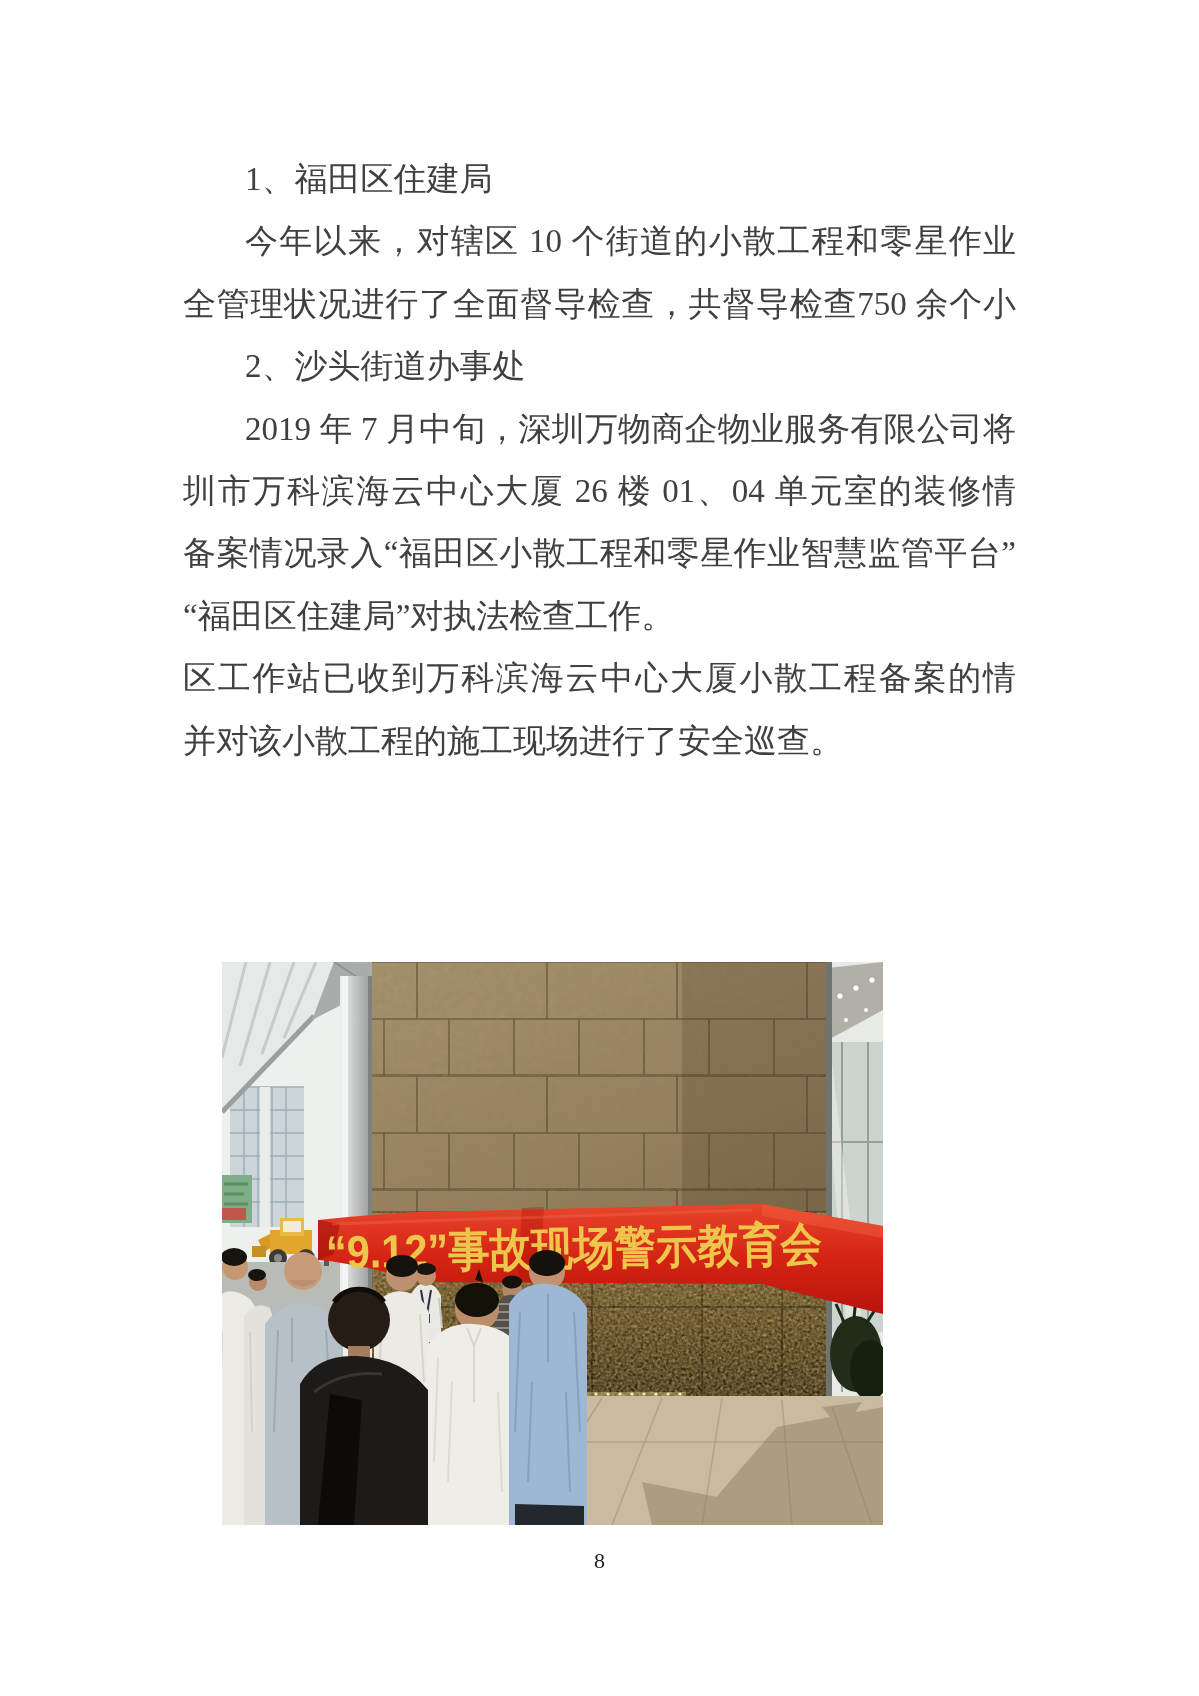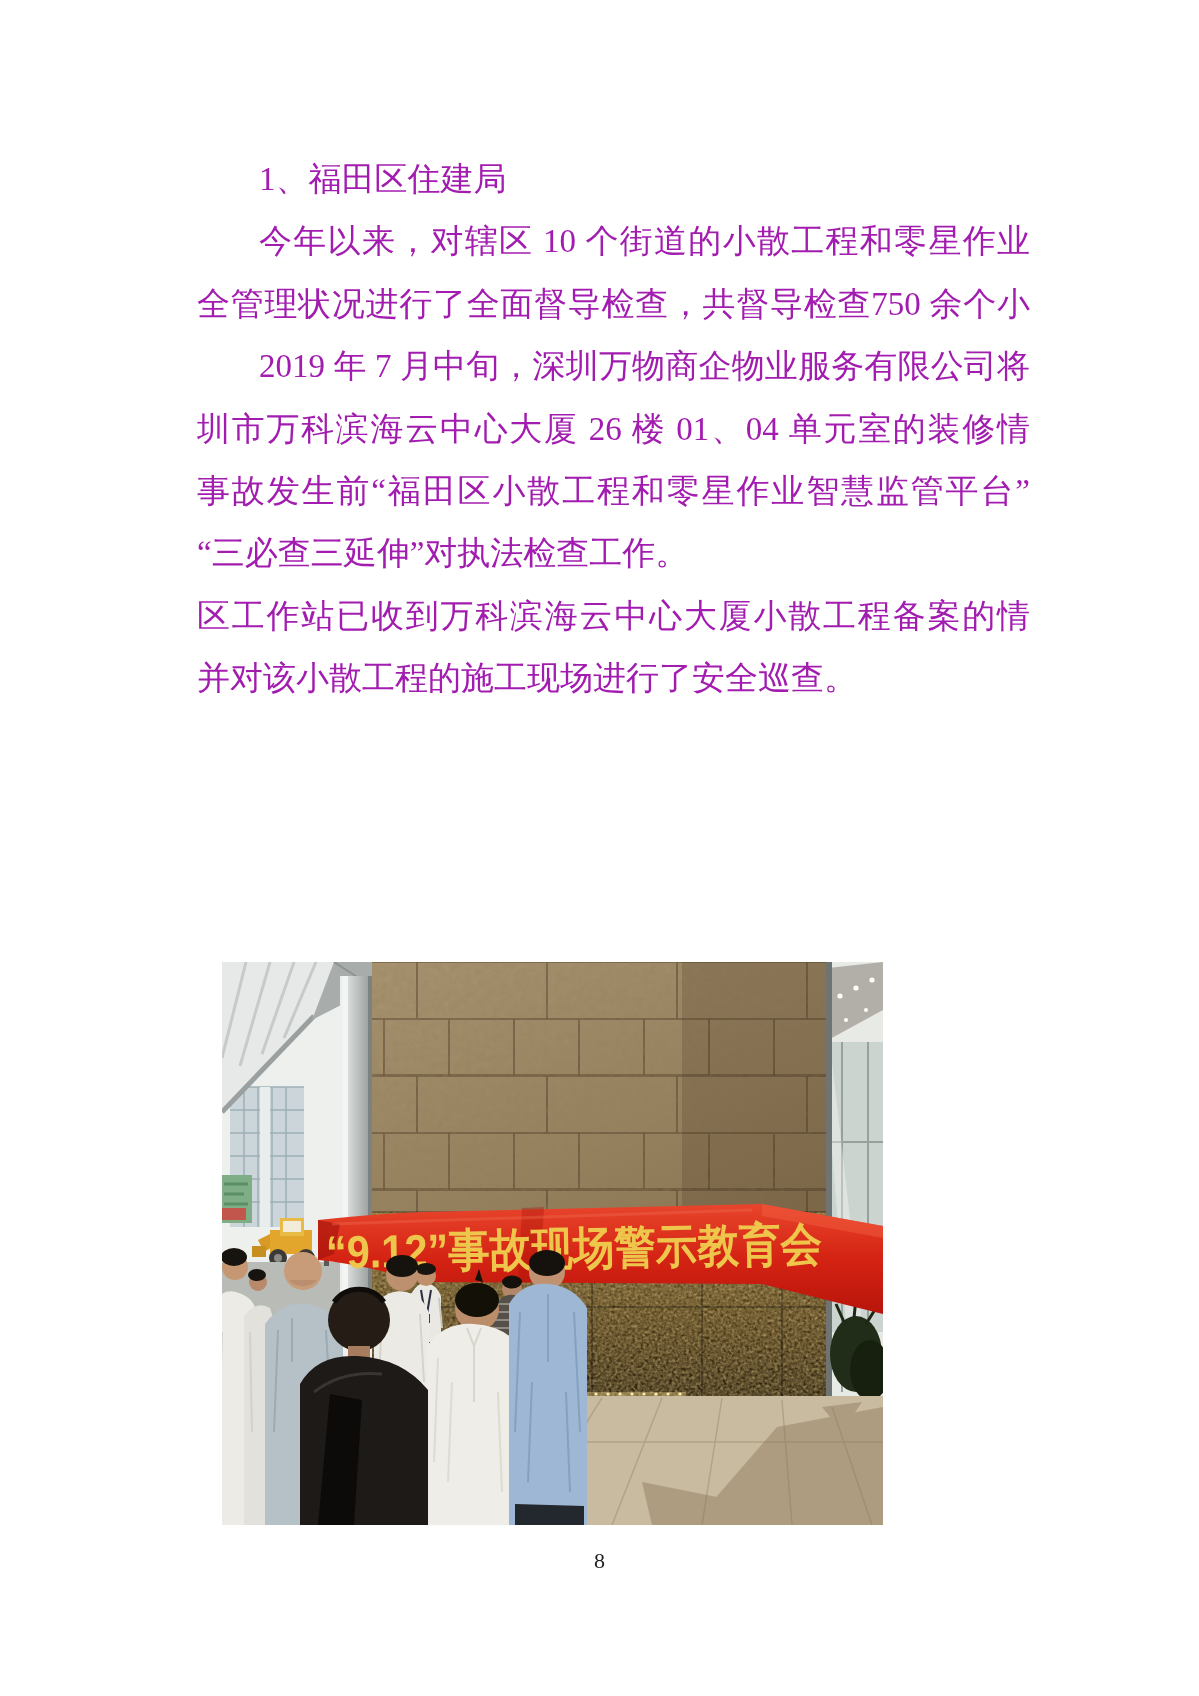--- a/index.html
+++ b/index.html
@@ -4,22 +4,22 @@
 <style>
   html,body{margin:0;padding:0;background:#888;}
   .page{
     position:relative;
     width:1199px;height:1696px;
     background:#ffffff;
     overflow:hidden;
     font-family:"Liberation Serif","DejaVu Serif",serif;
   }
   .doc{
-    position:absolute;left:197px;top:148px;width:833px;
-    color:#a21caf;
+    position:absolute;left:183px;top:148px;width:833px;
+    color:#404040;
   }
   .line{
     height:62.4px;line-height:62.4px;
     font-size:33px;
     text-align:left;
     overflow:hidden;
   }
   .line.fill{text-align:justify;text-align-last:justify;}
   .line.indent{text-indent:62px;}
   .photo{
@@ -39,24 +39,25 @@
 </style>
 </head>
 <body>
 
 <div class="page">
 
   <div class="doc">
     <div class="line indent">1、福田区住建局</div>
     <div class="line indent fill">今年以来，对辖区 10 个街道的小散工程和零星作业安</div>
     <div class="line fill">全管理状况进行了全面督导检查，共督导检查750 余个小散</div>
+    <div class="line indent">2、沙头街道办事处</div>
     <div class="line indent fill">2019 年 7 月中旬，深圳万物商企物业服务有限公司将深</div>
     <div class="line fill">圳市万科滨海云中心大厦 26 楼 01、04 单元室的装修情况、</div>
-    <div class="line fill">事故发生前“福田区小散工程和零星作业智慧监管平台”</div>
-    <div class="line">“三必查三延伸”对执法检查工作。</div>
+    <div class="line fill">备案情况录入“福田区小散工程和零星作业智慧监管平台”</div>
+    <div class="line">“福田区住建局”对执法检查工作。</div>
     <div class="line fill">区工作站已收到万科滨海云中心大厦小散工程备案的情况，</div>
     <div class="line">并对该小散工程的施工现场进行了安全巡查。</div>
   </div>
 
   <figure class="photo">
     <svg viewBox="0 0 661 563" xmlns="http://www.w3.org/2000/svg">
       <defs>
         <linearGradient id="wallGrad" x1="0" y1="0" x2="0.4" y2="1">
           <stop offset="0" stop-color="#aa9572"></stop>
           <stop offset="0.55" stop-color="#96805d"></stop>

